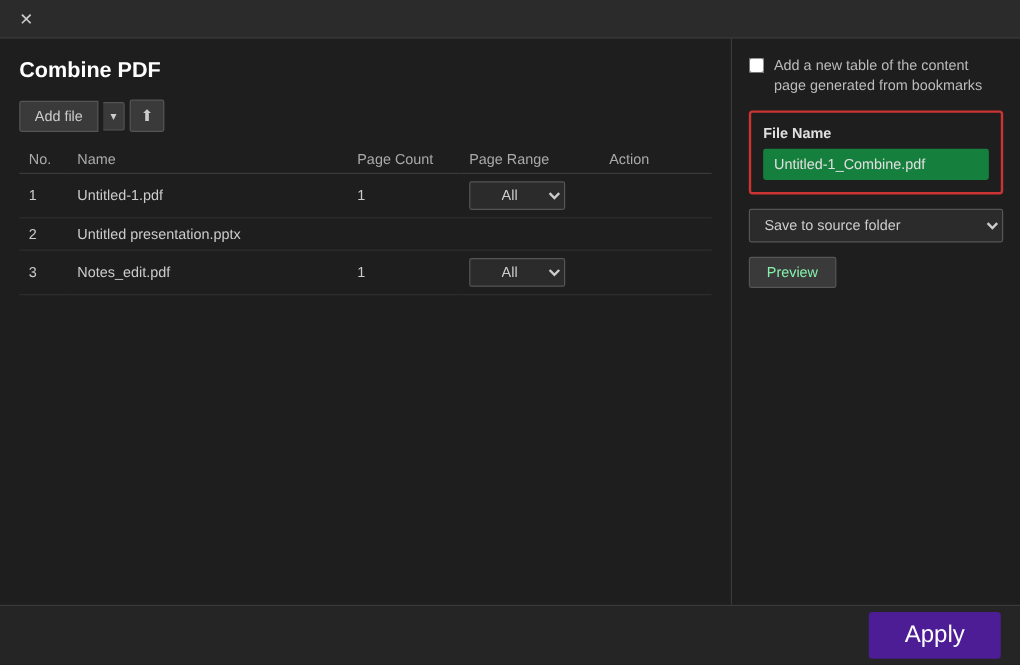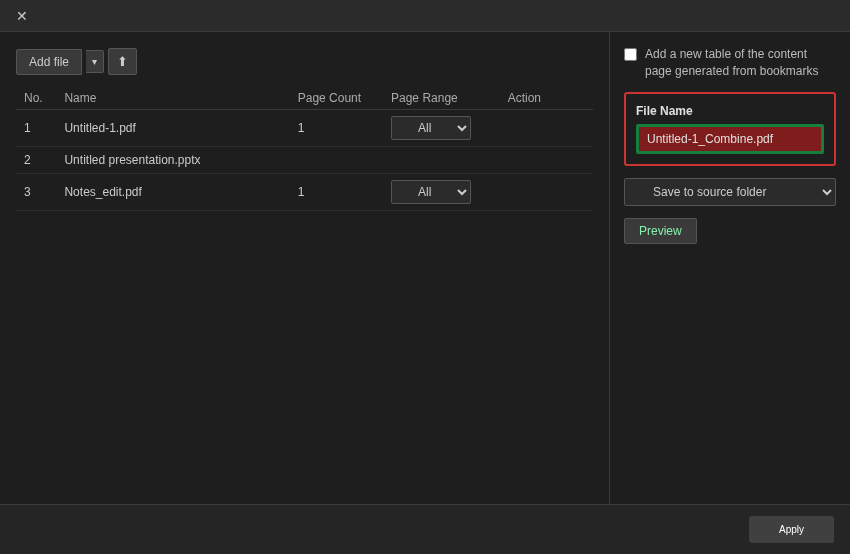--- a/index.html
+++ b/index.html
@@ -171,22 +171,22 @@
 
     .section-label {
       font-size: 12px;
       font-weight: bold;
       color: #e0e0e0;
       margin-bottom: 6px;
     }
 
     .filename-input {
       width: 100%;
-      background: #7f1d1d;
-      border: 3px solid #15803d;
+      background: #15803d;
+      border: 1px solid #15803d;
       color: #e0e0e0;
       padding: 5px 8px;
       font-size: 12px;
       border-radius: 2px;
       outline: none;
     }
 
     .output-section { }
 
     .output-label {
@@ -194,21 +194,21 @@
       font-weight: bold;
       color: #e0e0e0;
       margin-bottom: 6px;
     }
 
     .output-select {
       width: 100%;
       background: #2b2b2b;
       border: 1px solid #555;
       color: #ccc;
-      padding: 5px 24px;
+      padding: 5px 8px;
       font-size: 12px;
       border-radius: 2px;
       cursor: pointer;
     }
 
     .preview-btn {
       background: #3a3a3a;
       border: 1px solid #555;
       color: #86efac;
       padding: 5px 14px;
@@ -227,40 +227,41 @@
       height: 50px;
       background: #252525;
       border-top: 1px solid #3a3a3a;
       display: flex;
       align-items: center;
       justify-content: flex-end;
       padding: 0 16px;
     }
 
     .apply-btn {
-      background: #404040;
+      background: #4c1d95;
       border: none;
       color: #fff;
       padding: 8px 30px;
-      font-size: 10px;
+      font-size: 20px;
       cursor: pointer;
       border-radius: 3px;
     }
   </style>
 </head>
 <body>
 
 <div class="title-bar">
   <button class="close-btn">✕</button>
 </div>
 
 <div class="main-container" style="padding-bottom:50px;">
 
   <div class="left-panel">
 
+    <div class="dialog-title">Combine PDF</div>
 
     <div class="toolbar">
       <button class="add-file-btn">Add file</button>
       <button class="add-file-dropdown">▾</button>
       <button class="icon-btn">
         <span>⬆</span>
       </button>
     </div>
 
     <table class="file-table">

